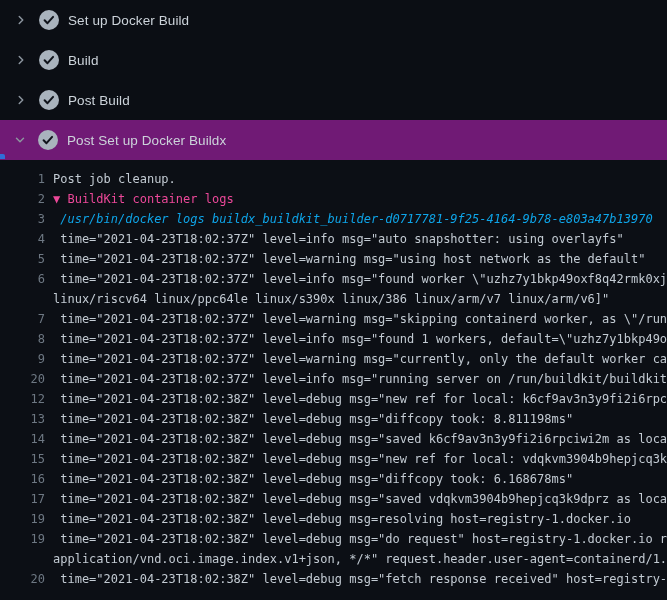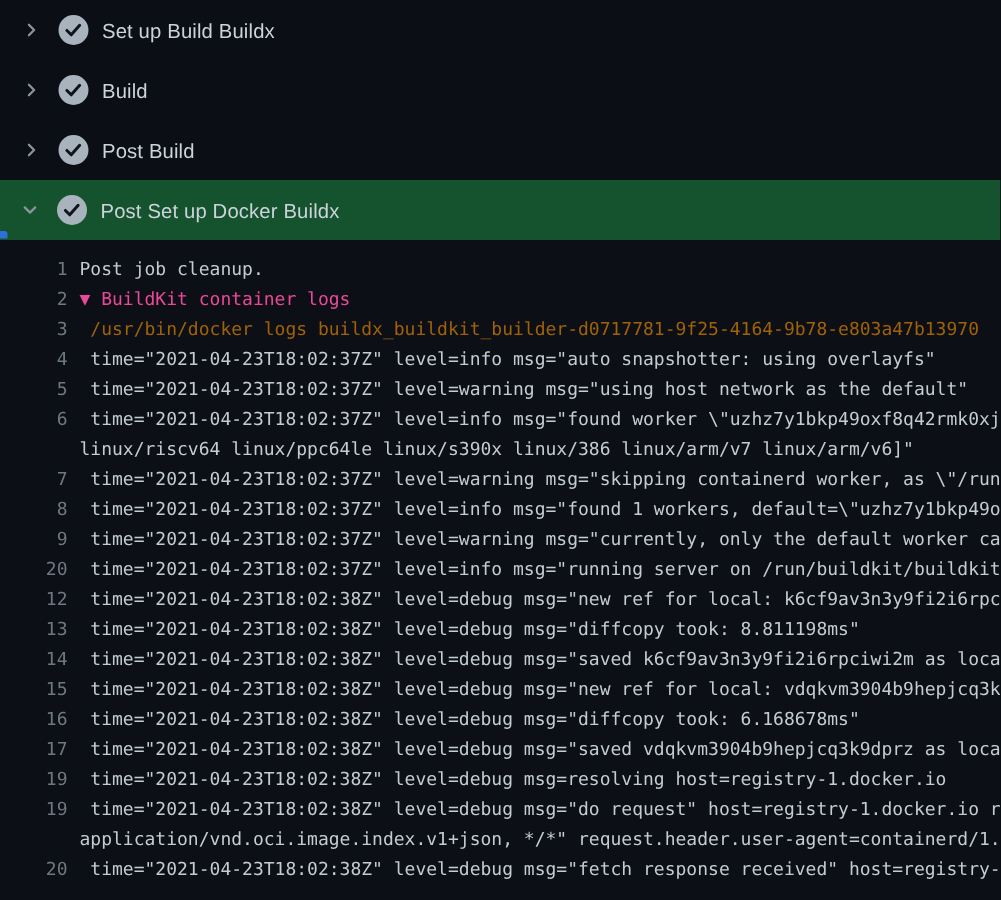--- a/index.html
+++ b/index.html
@@ -8,21 +8,21 @@
     background:#0b0e14;
     font-family:"Liberation Sans", sans-serif;
     -webkit-font-smoothing:antialiased;
   }
   .step-list{width:667px;}
   .step-header{
     height:40px;display:flex;align-items:center;
     padding-left:13px;box-sizing:border-box;cursor:pointer;
     background:#0b0e14;position:relative;
   }
-  .step-header.expanded{background:#14532d;height:40px;padding-left:12px;}
+  .step-header.expanded{background:#701a75;height:40px;padding-left:12px;}
   .chev{width:16px;height:16px;flex:none;display:flex;align-items:center;justify-content:center;}
   .chev svg{display:block;}
   .check{flex:none;margin-left:9px;width:22px;height:22px;}
   .step-label{
     margin-left:8px;color:#ccd3da;font-size:13.5px;letter-spacing:.1px;
     white-space:nowrap;
   }
   .focus-frag{
     position:absolute;left:0;bottom:1px;width:5px;height:5px;
     background:#2f6fd8;border-radius:0 2px 0 0;
@@ -35,40 +35,40 @@
     display:flex;height:20px;line-height:20px;
     font-family:"DejaVu Sans Mono", monospace;font-size:12px;
   }
   .log-num{
     width:45px;flex:none;text-align:right;color:#6e7883;cursor:pointer;
     user-select:none;
   }
   .log-text{
     margin-left:8px;white-space:pre;color:#c3cbd3;flex:none;
   }
-  .log-row.command .log-text{color:#a16207;}
+  .log-row.command .log-text{color:#0ea5e9;font-style:italic;}
   .log-row.group .log-text{color:#ec4899;cursor:pointer;}
 </style>
 </head>
 <body>
 
 <div class="step-list">
   <div class="step-header">
     <span class="chev">
       <svg width="14" height="14" viewBox="0 0 16 16">
         <path d="M6 4l4 4-4 4" fill="none" stroke="#8b949e" stroke-width="1.7" stroke-linecap="round" stroke-linejoin="round"></path>
       </svg>
     </span>
     <span class="check">
       <svg width="22" height="22" viewBox="0 0 22 22">
         <circle cx="11" cy="11" r="10" fill="#a9b3bd"></circle>
         <path d="M6.6 11.3l2.9 2.9 5.6-6.3" fill="none" stroke="#10141b" stroke-width="2" stroke-linecap="round" stroke-linejoin="round"></path>
       </svg>
     </span>
-    <span class="step-label">Set up Build Buildx</span>
+    <span class="step-label">Set up Docker Build</span>
   </div>
 
   <div class="step-header">
     <span class="chev">
       <svg width="14" height="14" viewBox="0 0 16 16">
         <path d="M6 4l4 4-4 4" fill="none" stroke="#8b949e" stroke-width="1.7" stroke-linecap="round" stroke-linejoin="round"></path>
       </svg>
     </span>
     <span class="check">
       <svg width="22" height="22" viewBox="0 0 22 22">

